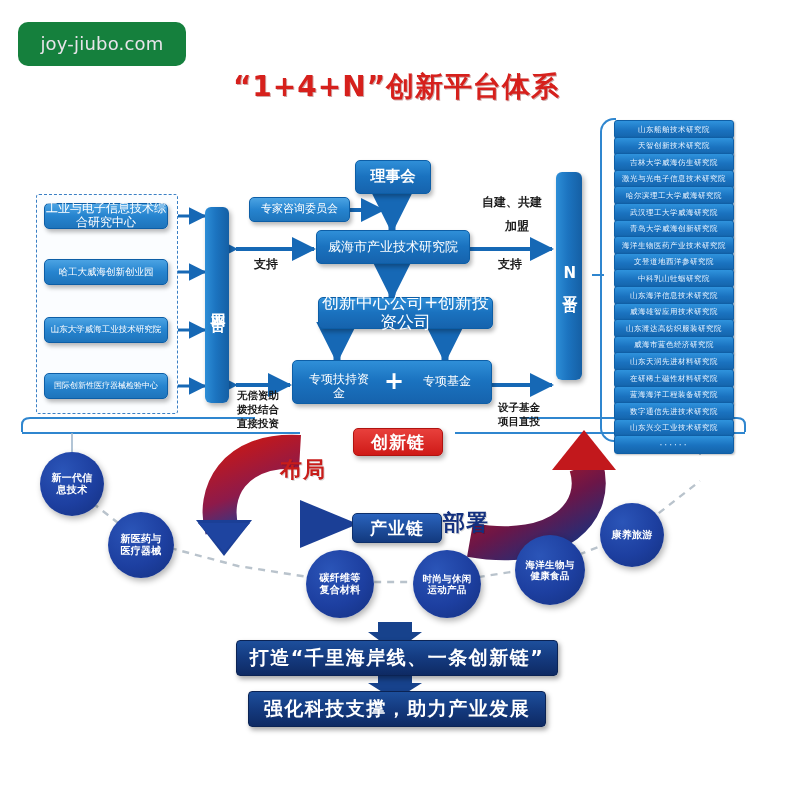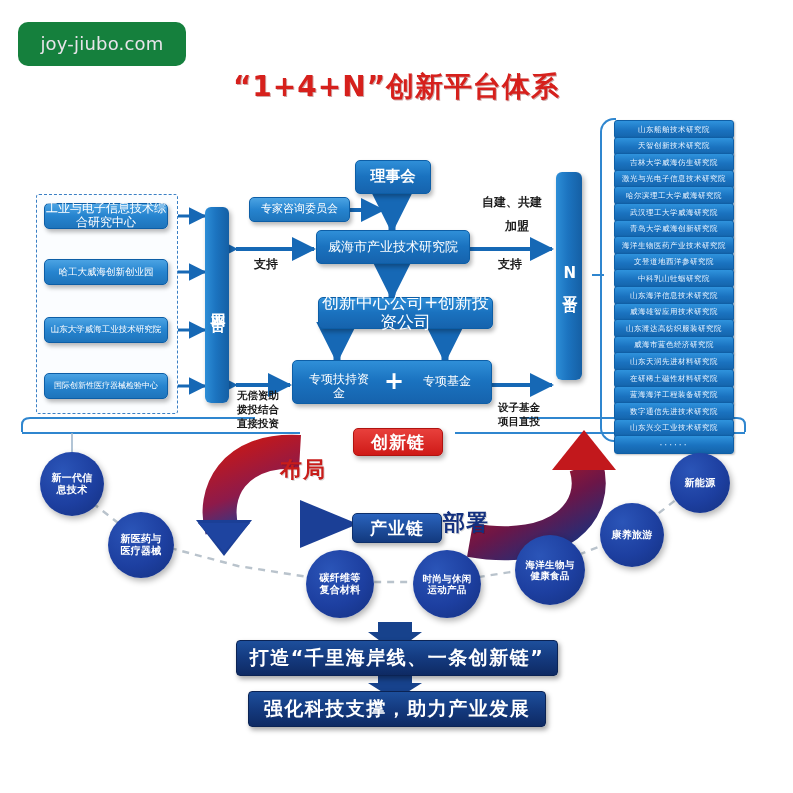--- a/index.html
+++ b/index.html
@@ -373,25 +373,20 @@
     <div>
       <div>海洋生物与</div>
         <div>健康食品</div>
     </div>
   </div>
   <div class="circ" style="left:600px;top:503px;width:64px;height:64px;">
     <div>
       <div>康养旅游</div>
     </div>
   </div>
-  <div class="circ" style="left:670px;top:453px;width:60px;height:60px;">
-    <div>
-      <div>新能源</div>
-    </div>
-  </div>
 
   <div class="banner" style="left:236px;top:640px;width:320px;height:34px;">
     <span>打造“千里海岸线、一条创新链”</span>
   </div>
   <div class="banner" style="left:248px;top:691px;width:296px;height:34px;">
     <span>强化科技支撑，助力产业发展</span>
   </div>
 
 </div>
 

